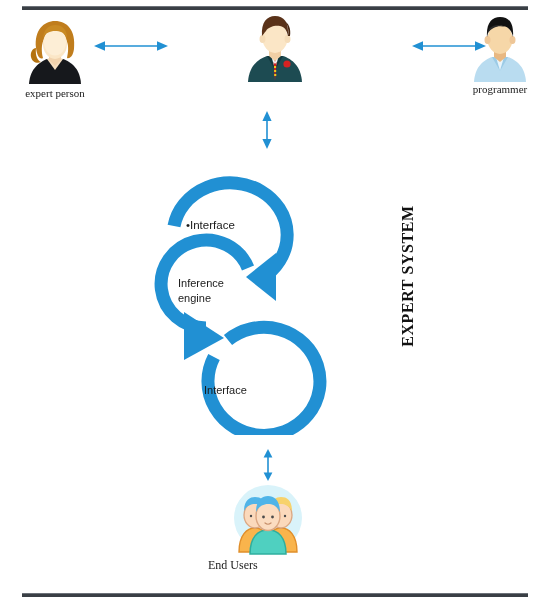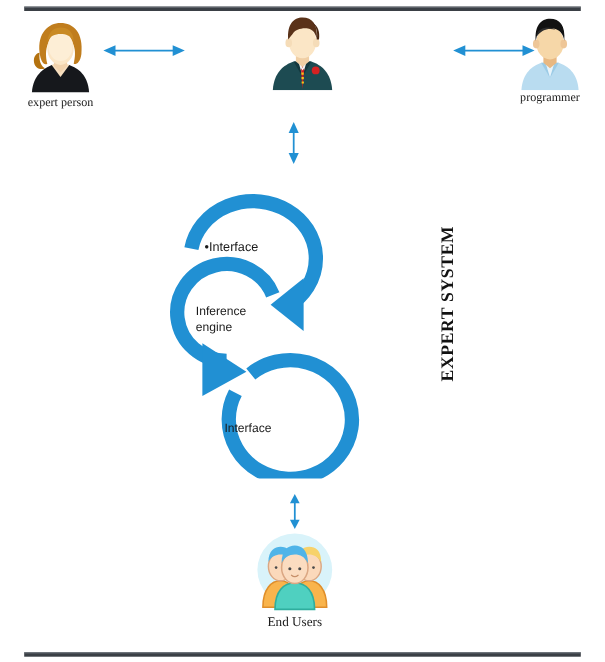--- a/index.html
+++ b/index.html
@@ -52,21 +52,20 @@
     margin-top: 3px;
     white-space: nowrap;
   }
 
   
   .endusers {
     position: absolute;
     left: 208px;
     top: 478px;
     width: 120px;
-    text-align: center;
   }
   .endusers .eu-icon {
     width: 84px;
     height: 78px;
     margin: 0 auto;
     position: relative;
   }
   .endusers .caption {
     font-family: "Liberation Serif", serif;
     font-size: 12px;

